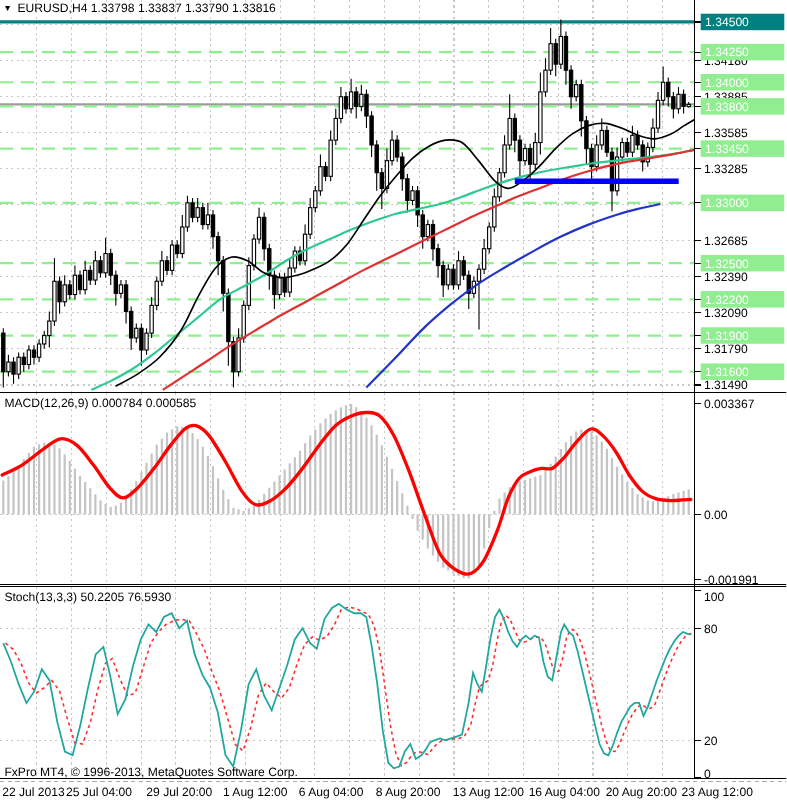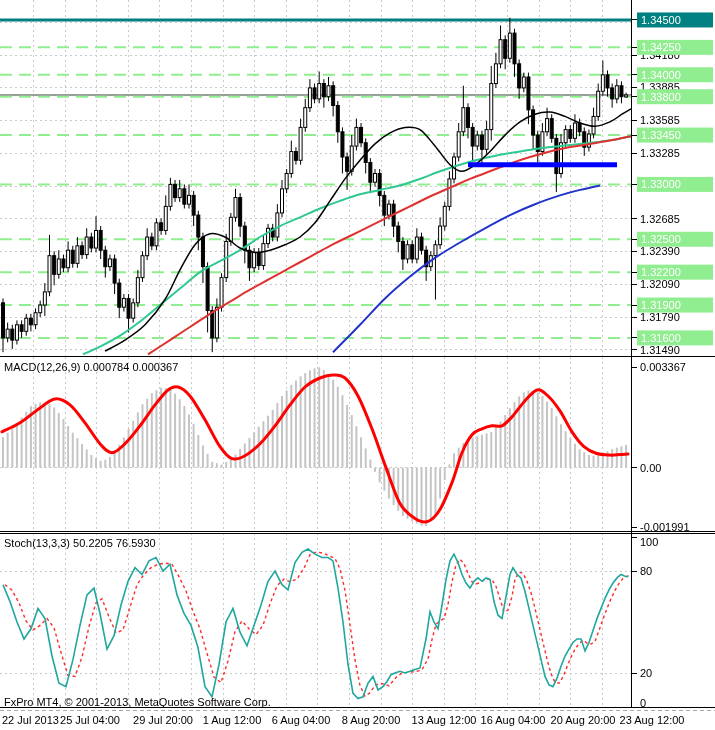--- a/index.html
+++ b/index.html
@@ -601,16 +601,19 @@
         <text x="163" y="724" text-anchor="middle">29 Jul 20:00</text>
         <text x="232" y="724" text-anchor="middle">1 Aug 12:00</text>
         <text x="301" y="724" text-anchor="middle">6 Aug 04:00</text>
         <text x="371" y="724" text-anchor="middle">8 Aug 20:00</text>
         <text x="444" y="724" text-anchor="middle">13 Aug 12:00</text>
         <text x="513" y="724" text-anchor="middle">16 Aug 04:00</text>
         <text x="583" y="724" text-anchor="middle">20 Aug 20:00</text>
         <text x="652" y="724" text-anchor="middle">23 Aug 12:00</text>
       </g>
     </svg>
-  <div class="overlay" id="macd-title">MACD(12,26,9) 0.000784 0.000367</div>
+  <div class="overlay" id="main-title">
+    <span class="dd-icon">▼</span><span>EURUSD,H4 1.33798 1.33837 1.33790 1.33816</span>
+  </div>
+  <div class="overlay" id="macd-title">MACD(12,26,9) 0.000784 0.000585</div>
   <div class="overlay" id="stoch-title">Stoch(13,3,3) 50.2205 76.5930</div>
-  <div class="overlay" id="copyright">FxPro MT4, © 2001-2013, MetaQuotes Software Corp.</div>
+  <div class="overlay" id="copyright">FxPro MT4, © 1996-2013, MetaQuotes Software Corp.</div>
 </div>
 
 </body></html>

